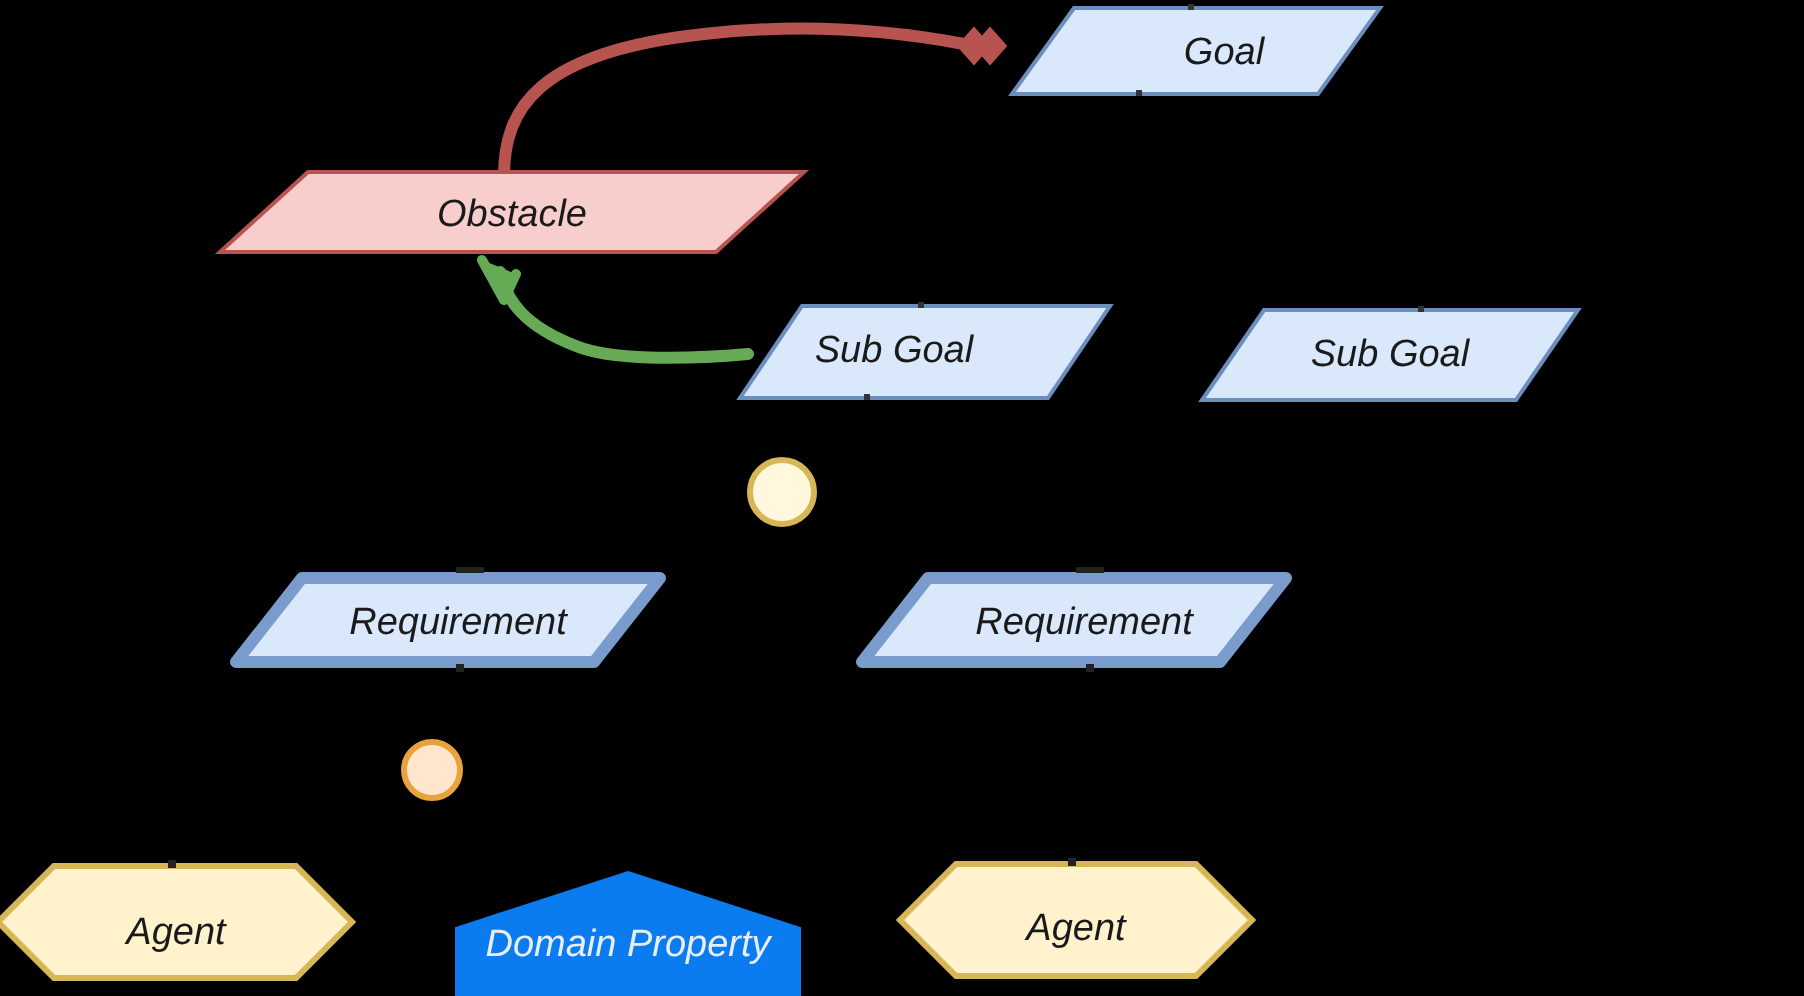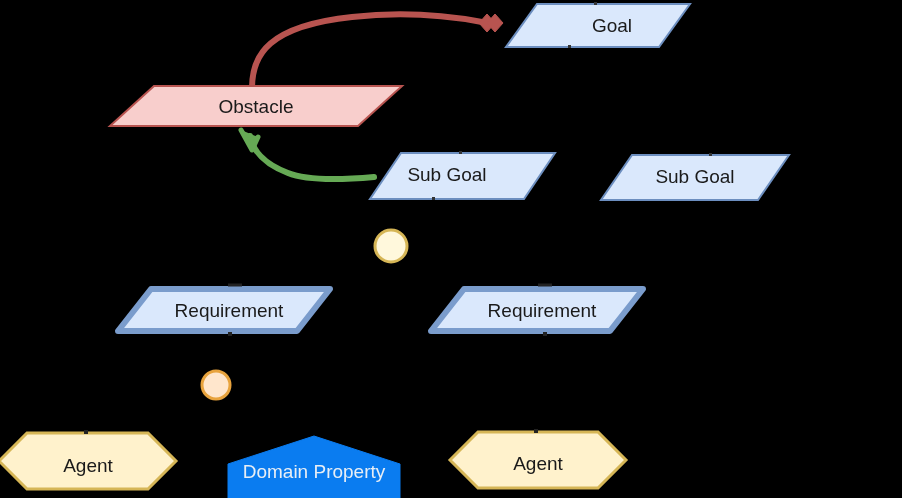--- a/index.html
+++ b/index.html
@@ -1,21 +1,21 @@
 <!DOCTYPE html>
 <html><head>
 <meta charset="utf-8">
 <title>Goal Model Diagram</title>
 <style>
   html,body{margin:0;padding:0;background:#000;}
   body{
     width:902px;height:498px;overflow:hidden;position:relative;
     font-family:"Liberation Sans","DejaVu Sans",sans-serif;
   }
-  #canvas{position:absolute;left:0;top:0;width:902px;height:498px;}
+  #canvas{position:absolute;left:0;top:0;width:902px;height:498px;font-style:italic;}
   .node-label{
     pointer-events:none;
     user-select:none;
   }
   svg text{font-family:"Liberation Sans","DejaVu Sans",sans-serif;}
 </style>
 </head>
 <body>
 
 <div id="canvas">

